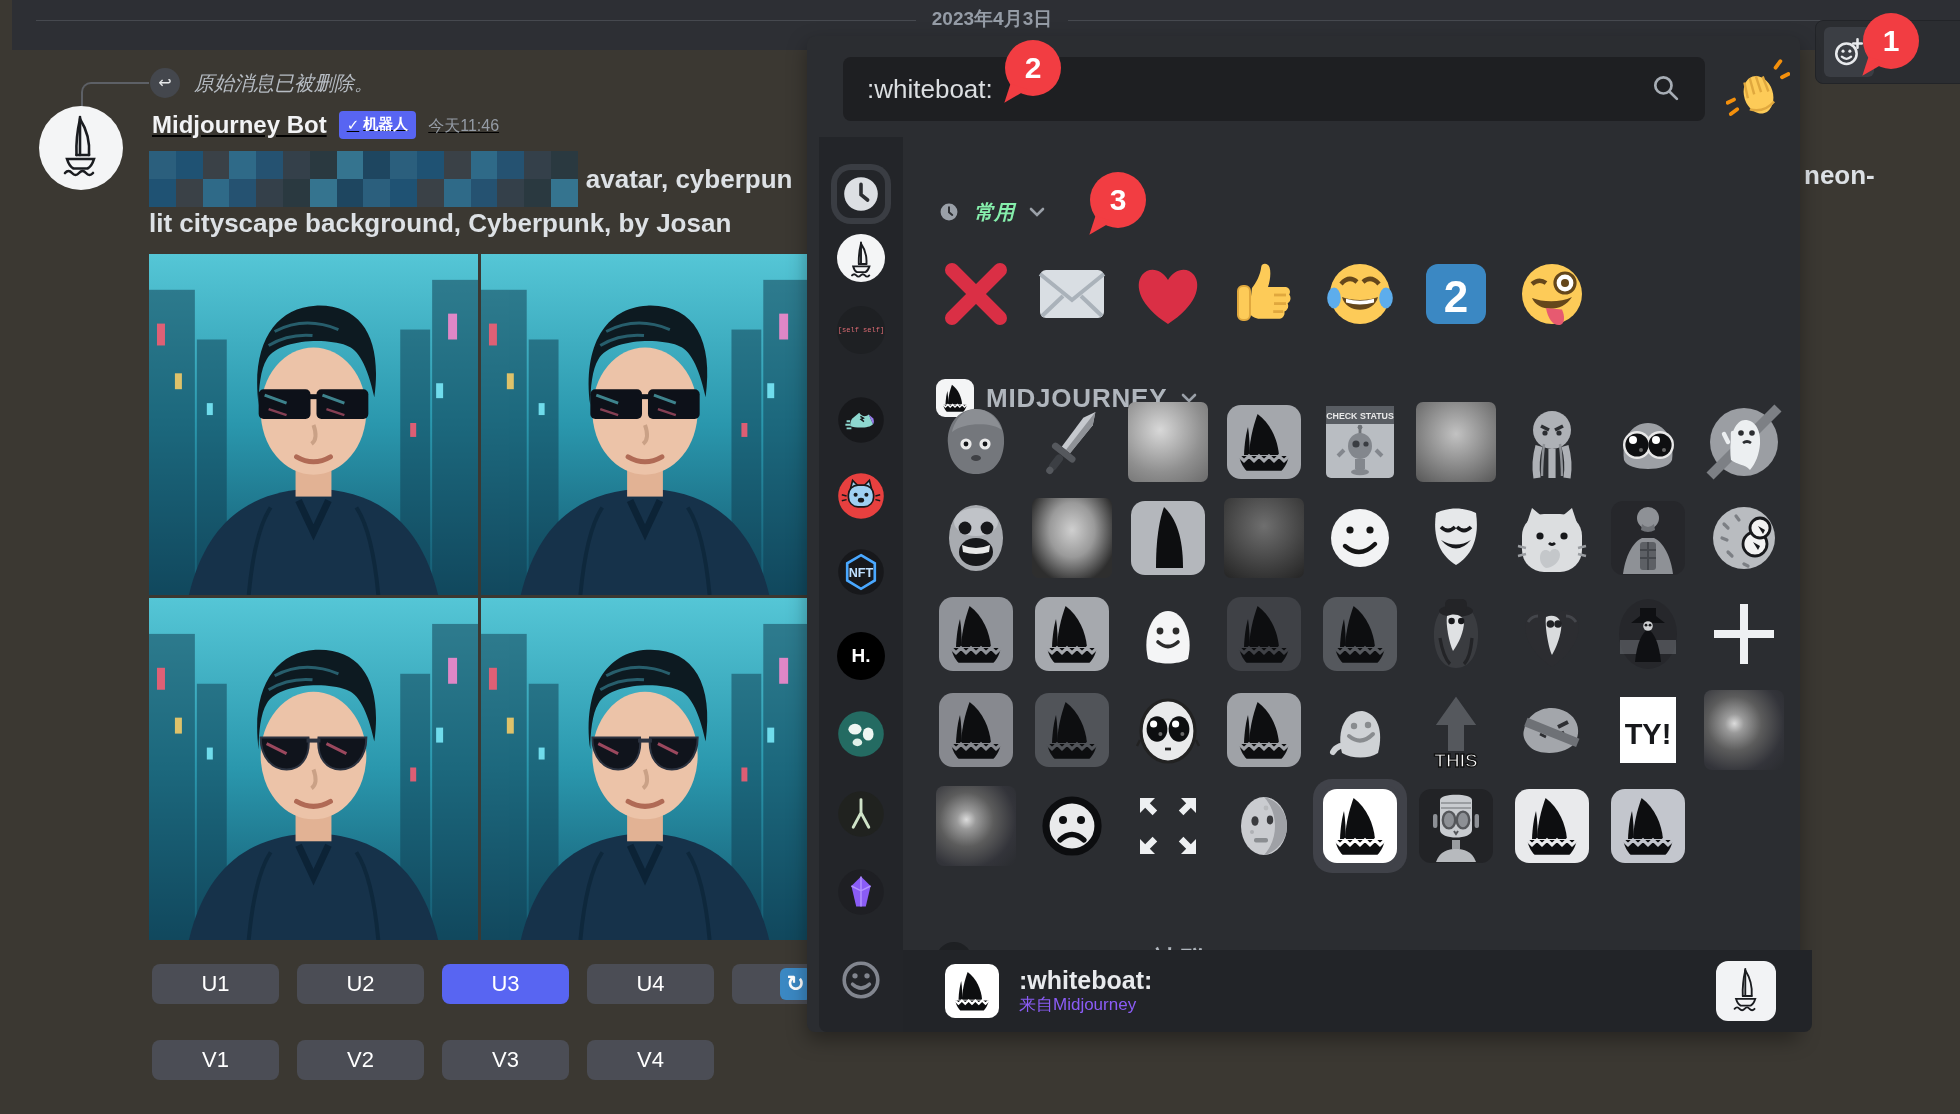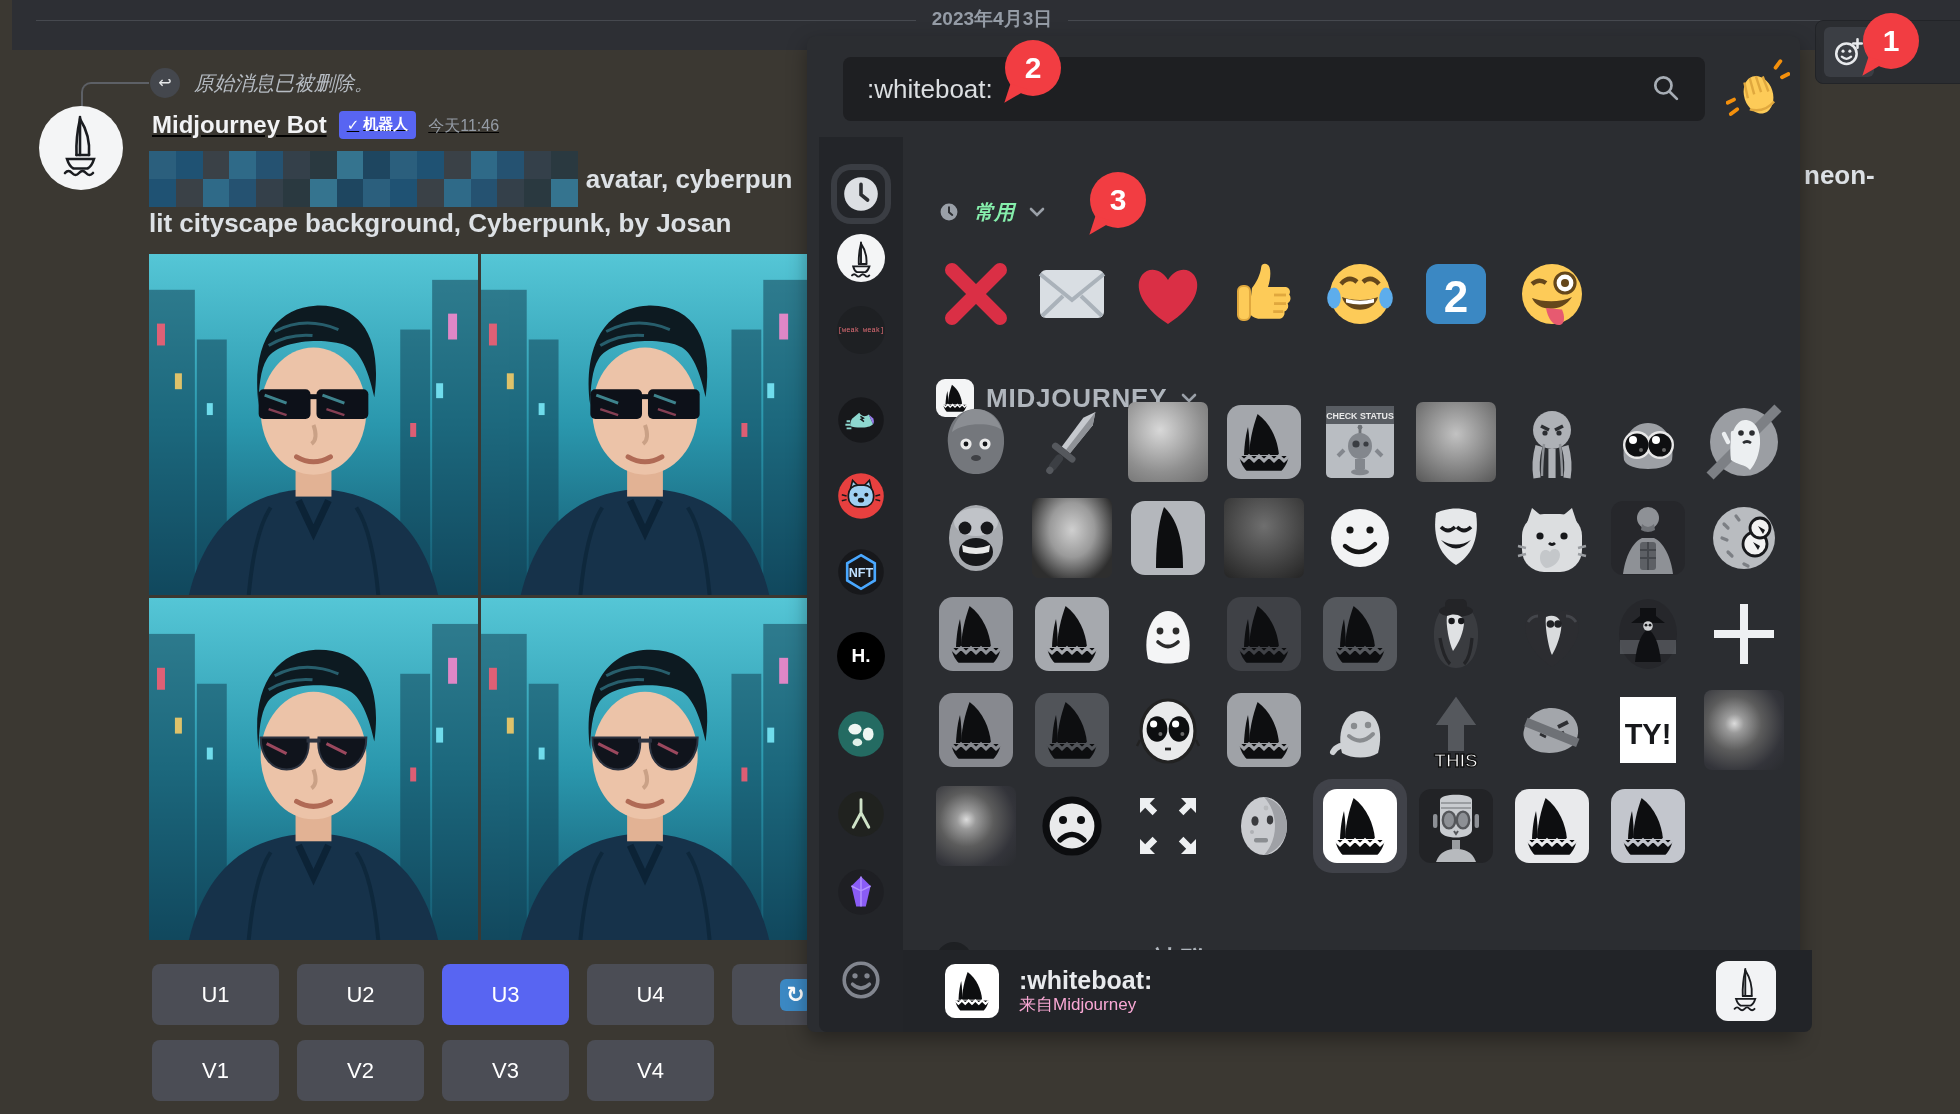--- a/index.html
+++ b/index.html
@@ -29,21 +29,21 @@
   .msgtext{color:#dde1e5;font-weight:bold;font-size:26px;}
   #msgtail{left:1792px;top:160px;}
   #msgline2{left:137px;top:208px;width:658px;overflow:hidden;white-space:nowrap;}
   #imggrid{left:137px;top:254px;width:660px;height:686px;display:grid;
            grid-template-columns:329px 328px;grid-template-rows:341px 342px;gap:3px;}
   .genimg{overflow:hidden;background:#1d6b80;}
   
   .btnrow{display:flex;gap:18px;}
   #btnrow1{left:140px;top:964px;}
   #btnrow2{left:140px;top:1040px;}
-  .dbtn{width:127px;height:61px;border-radius:8px;background:#4b4d55;color:#fff;border:none;
+  .dbtn{width:127px;height:40px;border-radius:8px;background:#4b4d55;color:#fff;border:none;
         font-size:22px;font-weight:500;font-family:inherit;display:flex;align-items:center;justify-content:center;}
   .dbtn.active{background:#5865f2;}
   .refresh-glyph{display:inline-block;width:32px;height:32px;border-radius:6px;background:#3b88c3;
         color:#fff;font-size:22px;line-height:32px;text-align:center;font-weight:bold;}
   
   #hovertools{left:1803px;top:20px;width:170px;height:62px;background:#2b2d31;border:1px solid #222428;
               border-radius:8px;display:flex;align-items:center;padding-left:8px;gap:10px;}
   #addreact{width:50px;height:50px;border-radius:6px;background:#3b3e44;display:flex;align-items:center;justify-content:center;}
   #moredots{color:#b5bac1;font-size:24px;font-weight:bold;letter-spacing:2px;}
   
@@ -66,21 +66,21 @@
   .secheader{position:absolute;left:33px;display:flex;align-items:center;gap:12px;height:36px;}
   .sectitle{color:#86efac;font-weight:bold;font-size:20px;letter-spacing:.3px;font-style:italic;}
   .mjtitle{color:#b0b6bd;font-weight:bold;font-size:26px;letter-spacing:.8px;}
   .emorow{position:absolute;left:33px;display:flex;gap:16px;}
   .emoji{width:80px;height:80px;position:relative;}
   .emoji.sel{background:#404249;border-radius:12px;box-shadow:0 0 0 7px #404249;}
   .mjicon{width:38px;height:38px;border-radius:9px;background:#f4f5f6;}
   #footerbar{left:84px;top:914px;width:909px;height:82px;background:#222428;
              border-bottom-right-radius:8px;display:flex;align-items:center;}
   #footname{color:#e8eaed;font-weight:bold;font-size:25px;line-height:28px;}
-  #footsrc{color:#f9a8d4;font-size:17px;line-height:22px;}
+  #footsrc{color:#8b5cf6;font-size:17px;line-height:22px;}
   #footboat{width:54px;height:54px;border-radius:10px;background:#fff;margin:0 20px 0 42px;}
   #footright{width:60px;height:60px;border-radius:12px;background:#f2f3f5;margin-left:auto;margin-right:36px;}
   svg{display:block;}
 </style>
 </head>
 <body>
 
 <div id="page">
 
   <div id="topbar" class="abs"></div>
@@ -400,21 +400,21 @@
    <line x1="20" y1="6" x2="20" y2="24"></line>
                 <line x1="18.2" y1="24" x2="24.5" y2="24"></line>
    <path d="M13.5 26 h13.5 c-0.8 2.6 -2.3 4.3 -3.3 4.8 h-7 c-1 -0.5 -2.5 -2.2 -3.2 -4.8 z"></path>
    <path d="M12.5 33.5 q1.8 -2 3.6 0 t3.6 0 3.6 0 3.6 0"></path>
               </g>
             </svg>
           </div>
         </div>
         <div class="sideicon" style="top: 169px;">
           <div style="width:100%;height:100%;border-radius:50%;background:#1e2023;display:flex;align-items:center;justify-content:center;">
-   <span style="color:#e06c75;font-size:7px;font-family:'Liberation Mono','DejaVu Sans Mono',monospace;">[weak weak]</span>
+   <span style="color:#e06c75;font-size:7px;font-family:'Liberation Mono','DejaVu Sans Mono',monospace;">[self self]</span>
           </div>
         </div>
         <div class="sideicon" style="top: 259px;">
           <svg viewBox="0 0 40 40" width="100%" height="100%" xmlns="http://www.w3.org/2000/svg">
             <circle cx="20" cy="20" r="19" fill="#17181b"></circle>
    <path d="M11 25 C16 27 27 27 30 23.5 L26.5 15.5 C23.5 18 20.5 17 18.5 14 L12.5 19 C11.5 20.5 11 23 11 25 Z" fill="#8ed8d0"></path>
    <path d="M26.5 15.5 L30 23.5 C31 22.5 31 20 30 18.5 Z" fill="#9a7ef0"></path>
    <path d="M19.5 17 l2.5 1.5 -2 1 2.5 1.8" stroke="#17181b" stroke-width="1.2" fill="none"></path>
    <g stroke="#8ed8d0" stroke-width="1.6">
               <path d="M8 21 h3 M7 24 h4 M8 27 h4"></path>

